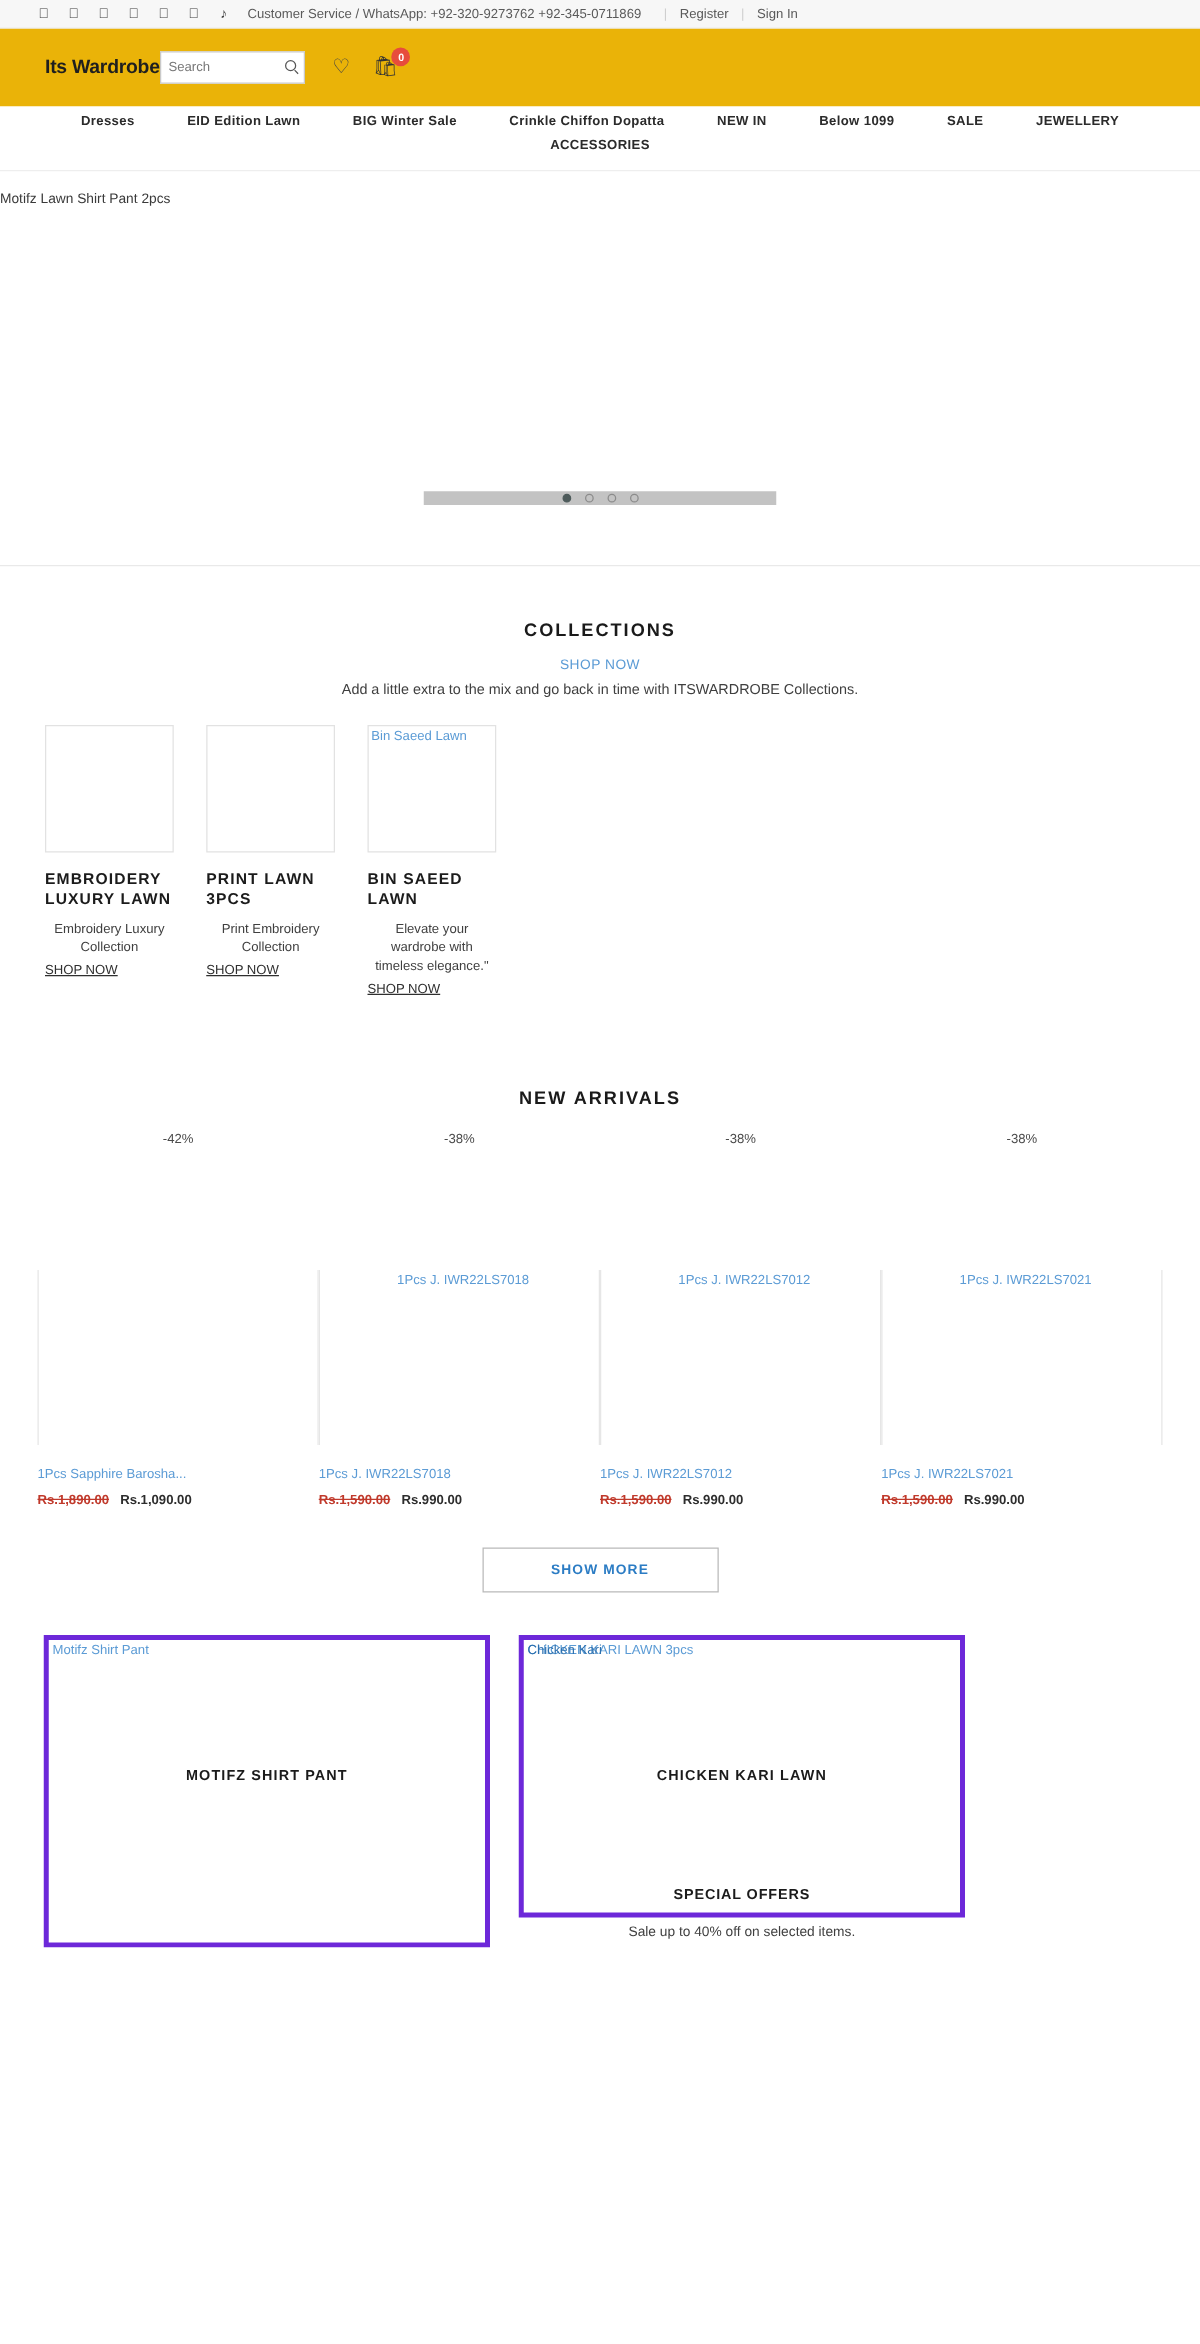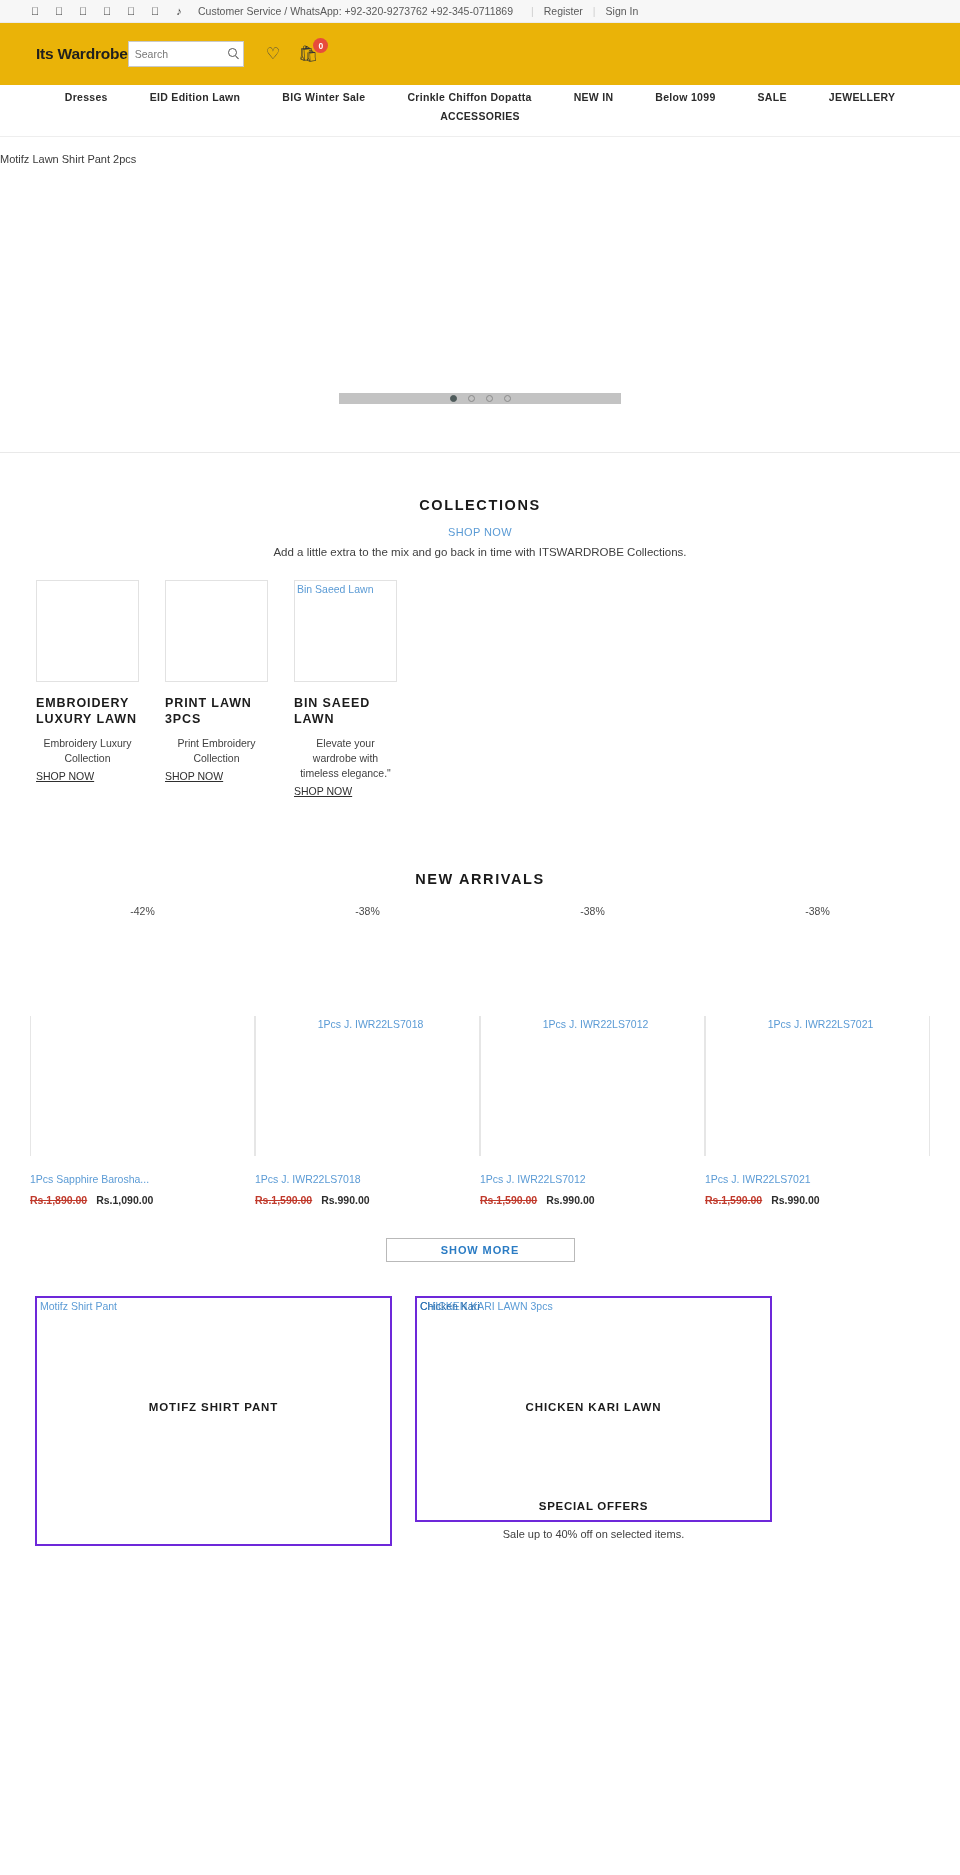--- a/index.html
+++ b/index.html
@@ -210,37 +210,37 @@
   .prod-title {
     margin-top: 17px; font-size: 10.5px; color: #5b9bd5;
     text-align: left; cursor: pointer; white-space: nowrap;
   }
   .prod-prices { margin-top: 9px; font-size: 10.5px; text-align: left; white-space: nowrap; }
   .price-old { color: #c0392b; text-decoration: line-through; margin-right: 6px; font-weight: 600; }
   .price-new { color: #2d2d2d; font-weight: 600; }
 
   .showmore-wrap { margin-top: 32px; display: flex; justify-content: center; }
   .showmore-btn {
-    width: 189px; height: 24px;
+    width: 189px; height: 36px;
     border: 1px solid #b9b9b9; background: #fff;
     color: #2b7cc4; font-size: 11px; font-weight: 700;
     letter-spacing: 0.9px; cursor: pointer;
     font-family: "Liberation Sans", sans-serif;
     display: flex; align-items: center; justify-content: center;
   }
 
   
   .banners {
     margin-top: 34px;
     display: flex;
     gap: 23px;
     padding-left: 35px;
   }
   .banner {
-    border: 2px solid #6d28d9;
+    border: 4px solid #6d28d9;
     position: relative; background: #fff;
     cursor: pointer;
   }
   .banner.left { width: 357px; height: 250px; }
   .banner.right { width: 357px; height: 226px; }
   .banner .alt {
     position: absolute; left: 3px; top: 2px;
     font-size: 10.5px; color: #5b9bd5; white-space: nowrap;
   }
   .banner .alt2 {

